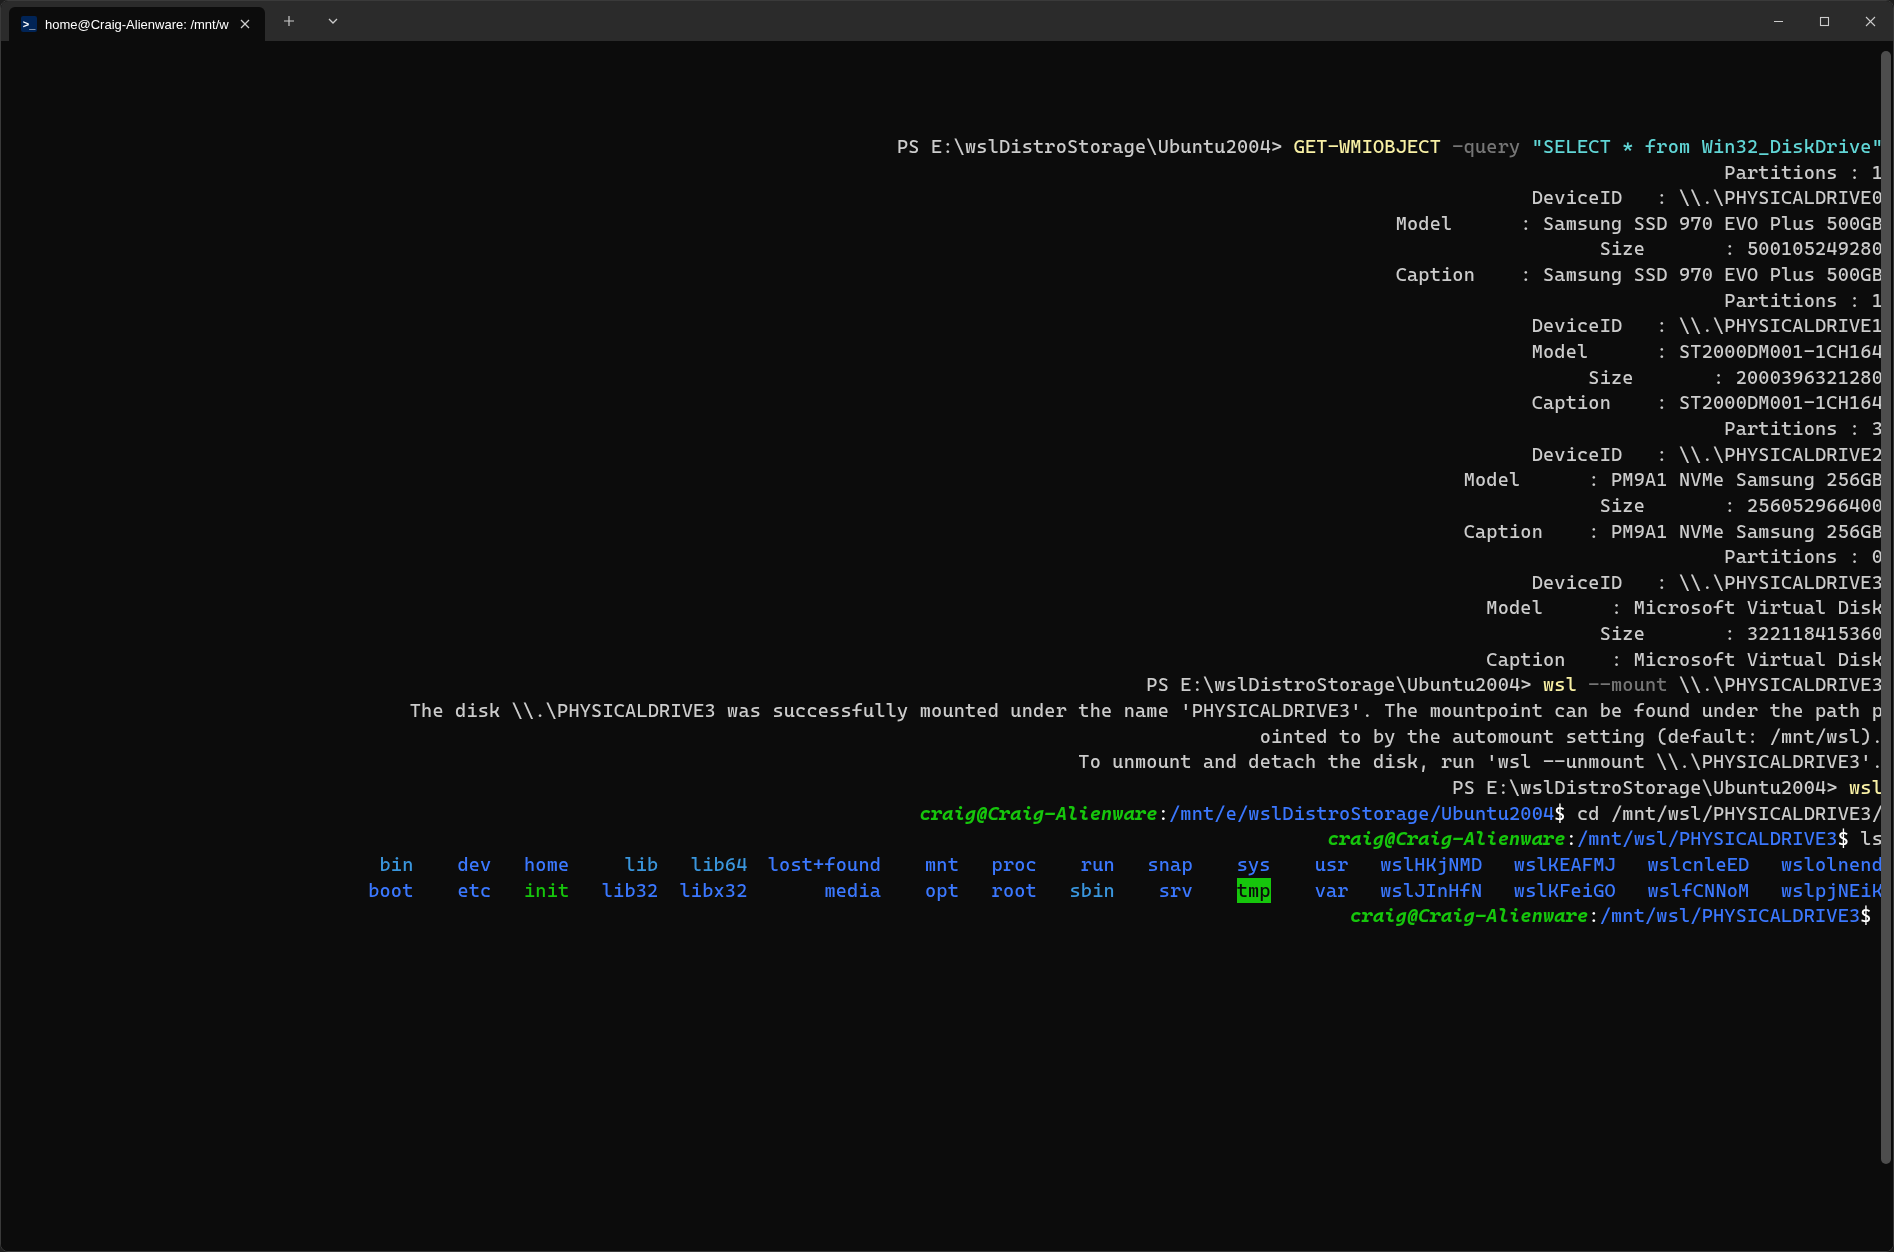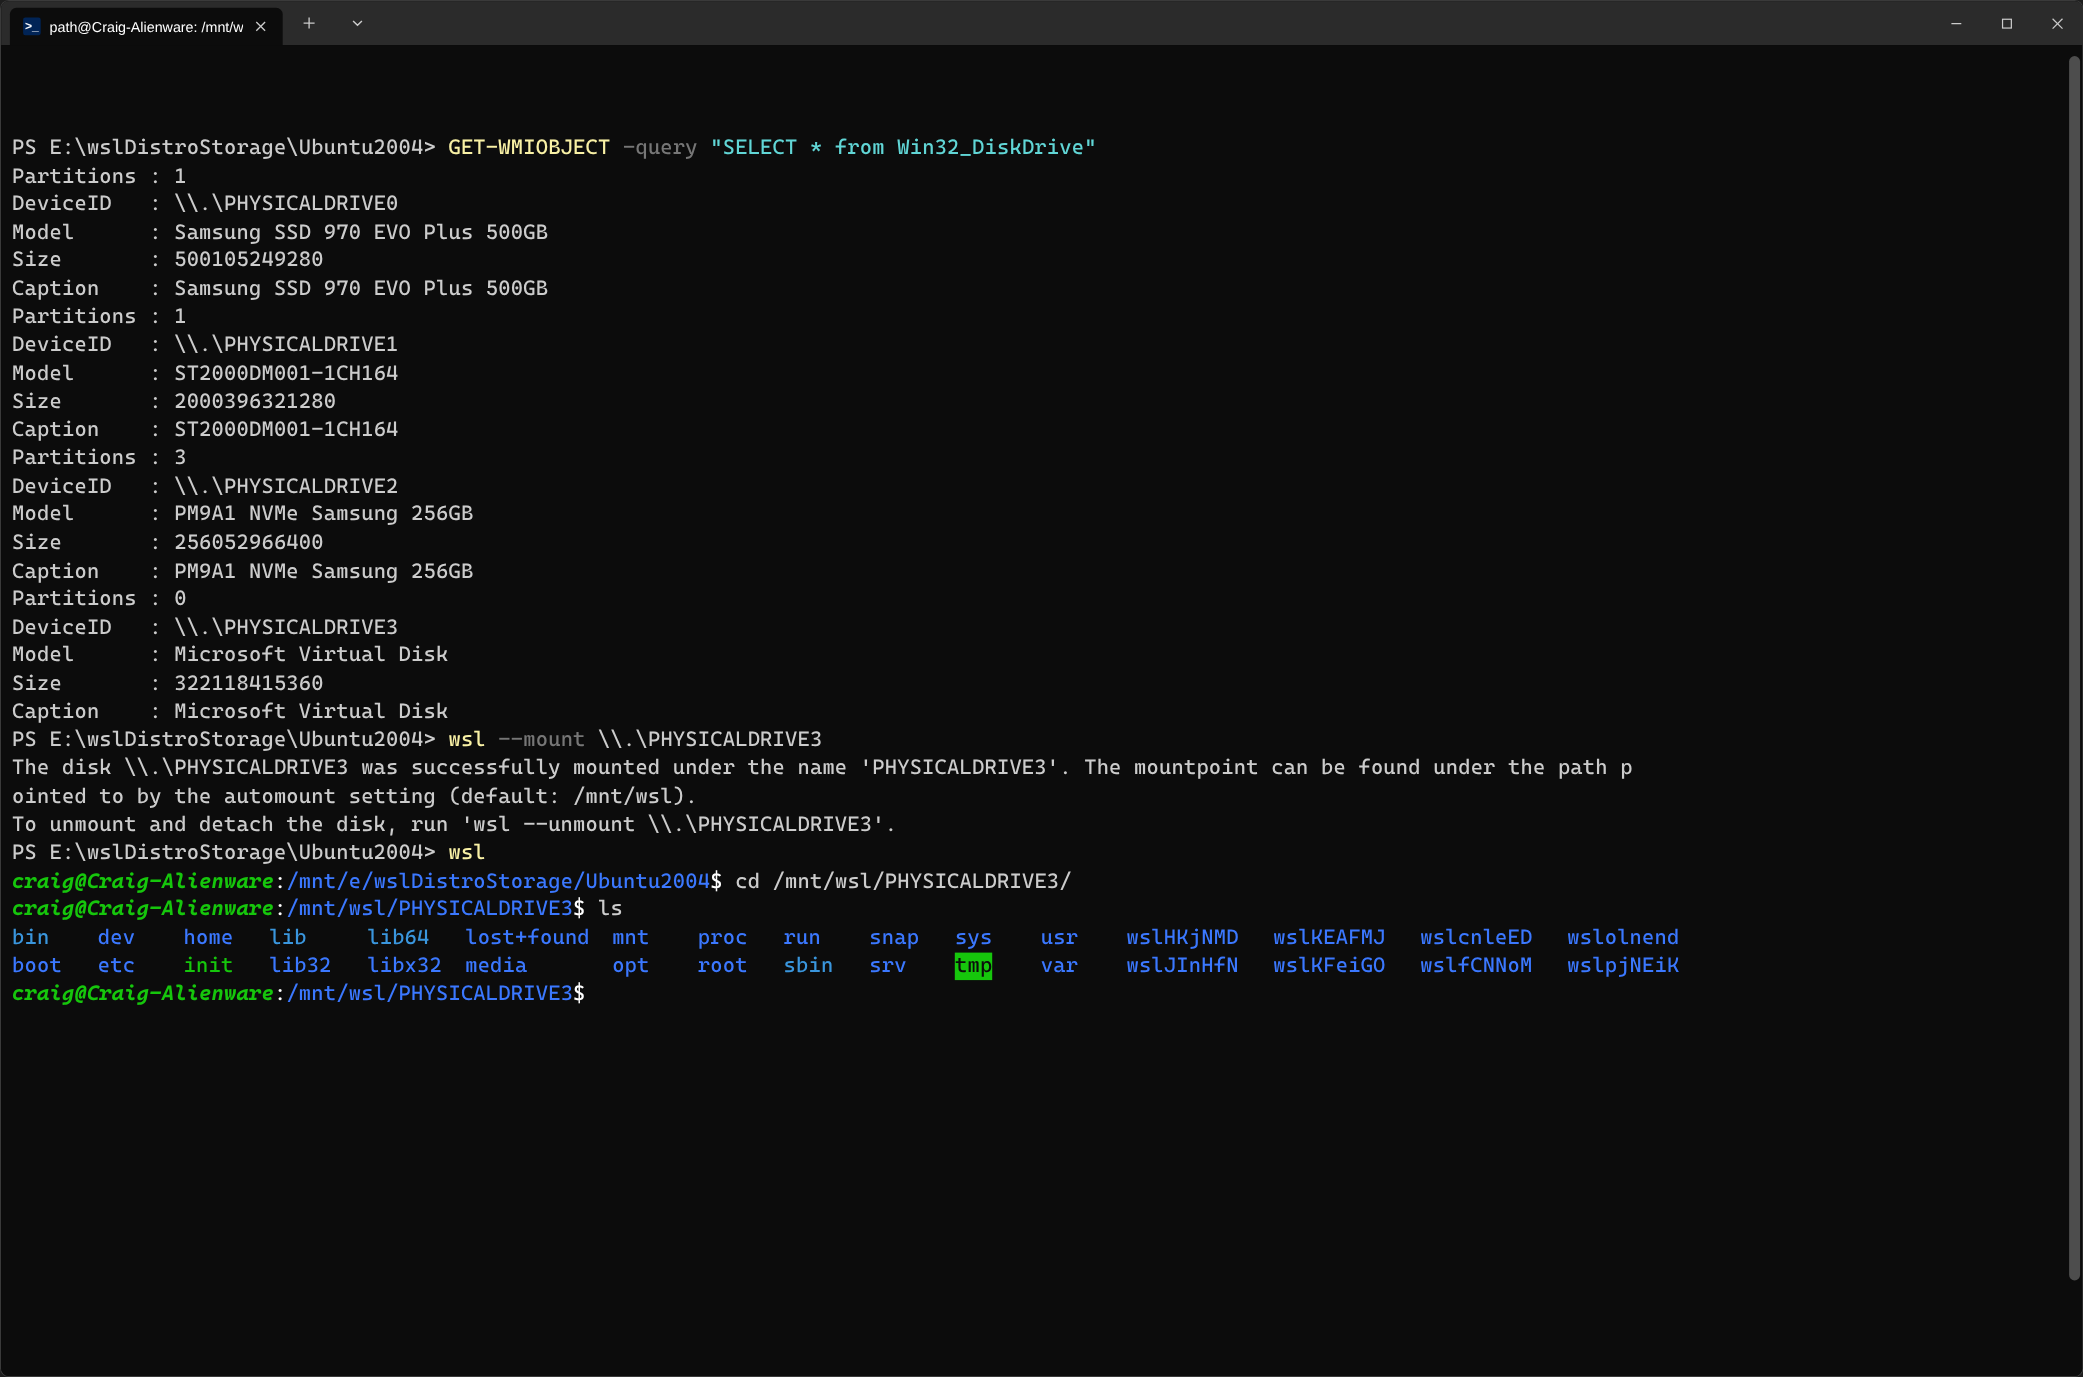--- a/index.html
+++ b/index.html
@@ -130,28 +130,29 @@
     justify-content: center;
     color: #ccc;
     cursor: pointer;
   }
 
   
   .terminal {
     flex: 1;
     background: var(--bg);
     color: var(--text);
-    padding: 4px 10px;
+    padding: 16px 10px;
     font-size: 19px;
     line-height: 1.35;
     white-space: pre;
     overflow: hidden;
     font-family: "Cascadia Mono", "Consolas", monospace;
     letter-spacing: 0.2px;
     position: relative;
+    text-align: right;
   }
   .scrollbar-track {
     position:absolute;
     right:2px;
     top:0;
     bottom:0;
     width:12px;
   }
   .scrollbar-thumb {
     position:absolute;
@@ -174,21 +175,21 @@
 </style>
 </head>
 <body>
 
 <div class="window">
 
   <div class="titlebar">
     <div class="tabs">
       <div class="tab">
         <span class="tab-icon">&gt;_</span>
-        <span class="tab-title">path@Craig-Alienware: /mnt/w</span>
+        <span class="tab-title">home@Craig-Alienware: /mnt/w</span>
         <span class="tab-close">
           <svg width="10" height="10" viewBox="0 0 10 10">
               <line x1="1" y1="1" x2="9" y2="9" stroke="currentColor" stroke-width="1.2"></line>
               <line x1="9" y1="1" x2="1" y2="9" stroke="currentColor" stroke-width="1.2"></line>
             </svg>
         </span>
       </div>
     </div>
     <div class="tab-actions">
       <span class="btn">

